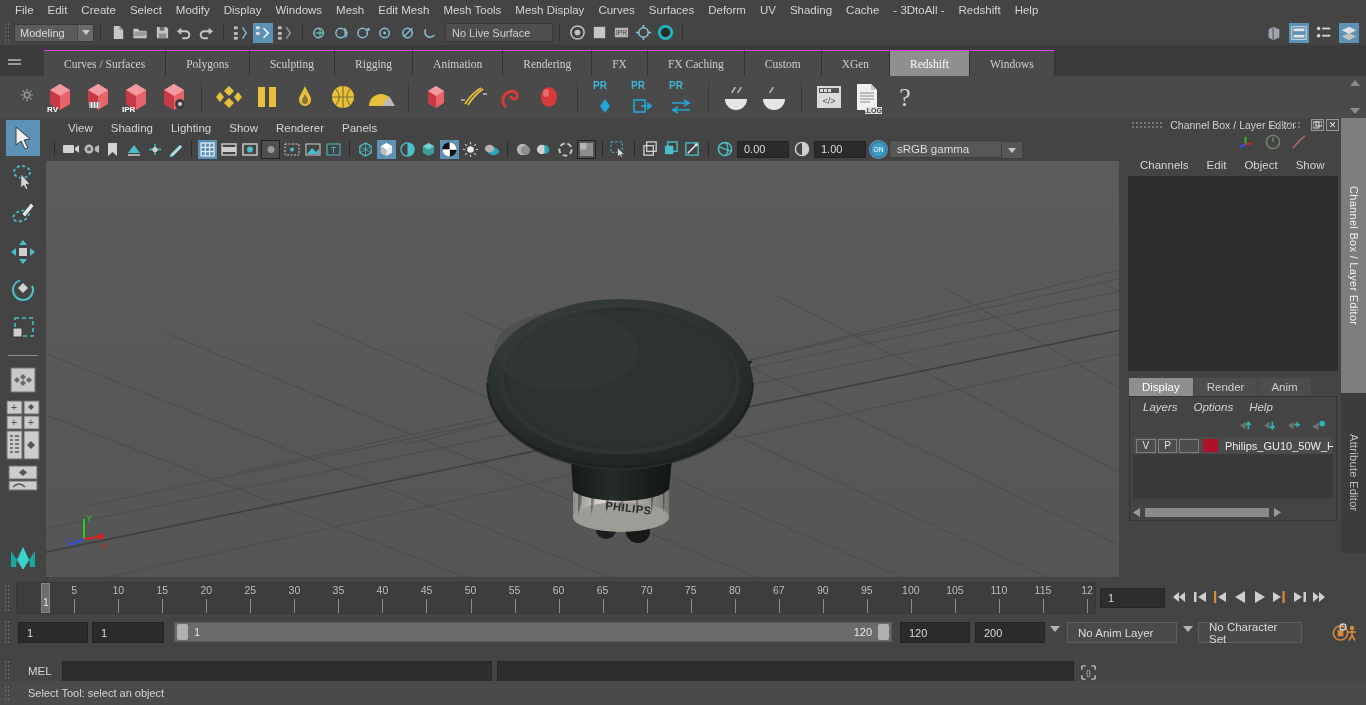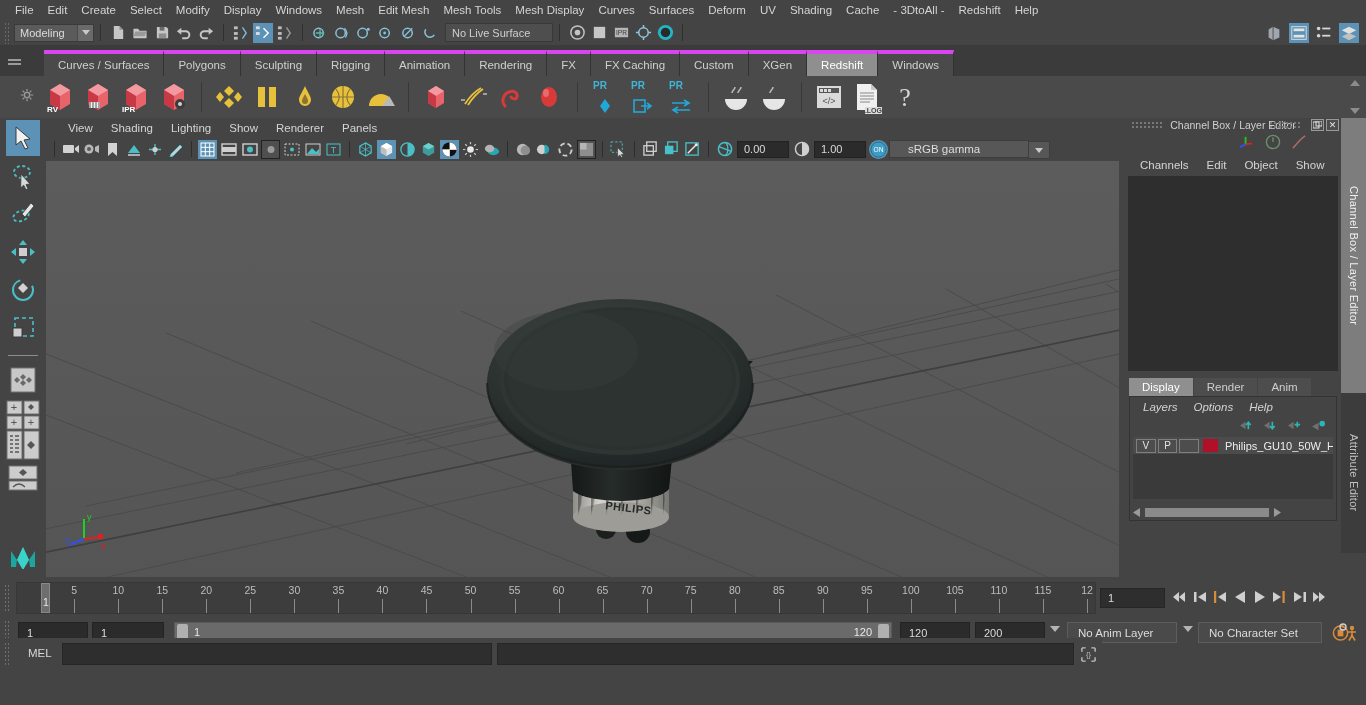--- a/index.html
+++ b/index.html
@@ -51,23 +51,23 @@
   }
   .statusline-right { position:absolute; right:6px; top:3px; display:flex; gap:3px; }
 
   
   .shelfbar { position:absolute; left:0; top:45px; width:1366px; height:31px; background:#3b3b3b; }
   .shelf-handle { position:absolute; left:5px; top:5px; width:18px; height:20px;
      display:flex; align-items:center; justify-content:center; }
   .shelf-handle i { display:block; width:13px; height:2px; background:#9a9a9a; box-shadow:0 4px 0 #9a9a9a; }
   .shelftabs { position:absolute; left:44px; top:0; display:flex; height:31px; align-items:flex-end; }
   .shelftab {
-    height:26px; padding:0 14px; display:flex; align-items:center;
+    height:26px; padding:0 20px; display:flex; align-items:center;
     background:#4a4a4a; color:#cfcfcf; font-size:11.5px; white-space:nowrap;
-    border-right:1px solid #333; border-top:4px solid #d946ef;
+    border-right:1px solid #333; border-top:1px solid #d946ef;font-family:Liberation Serif, serif;
   }
   .shelftab.active { background:#8f8f8f; color:#ffffff; }
 
   
   .shelficons { position:absolute; left:0; top:76px; width:1366px; height:42px; background:#4a4a4a; }
   .shelf-gear { position:absolute; left:20px; top:12px; }
   .shelf-items { position:absolute; left:42px; top:0; height:42px; display:flex; align-items:center; gap:2px; }
   .sh { width:36px; height:38px; position:relative; display:flex; align-items:center; justify-content:center; }
   .shsep { width:1px; height:30px; background:#383838; margin:0 7px; }
   .shelf-scroll { position:absolute; right:4px; top:4px; width:14px; height:34px; display:flex; flex-direction:column; justify-content:space-between; align-items:center;}
@@ -86,22 +86,22 @@
   .vpanel { position:absolute; left:45px; top:118px; width:1080px; height:462px; background:#444444; }
   .vmenu { height:20px; display:flex; align-items:center; padding-left:14px; gap:0; }
   .vmenu .mi { padding:2px 9px; font-size:11.5px; color:#d4d4d4; }
   .vtools { height:22px; display:flex; align-items:center; padding-left:4px; }
   .vb { width:19px; height:19px; margin:0 1px; display:flex; align-items:center; justify-content:center; position:relative; }
   .vb.on { background:#5b92b5; }
   .vb.frame { border:1px solid #222; background:#4f4f4f; }
   .vsep { width:1px; height:16px; background:#2d2d2d; margin:0 5px; }
   .numfield { width:52px; height:17px; background:#2b2b2b; border:1px solid #222;
      color:#dadada; font-size:11px; display:flex; align-items:center; padding-left:6px; margin:0 2px; }
-  .gammasel { width:140px; height:18px; background:#575757; border:1px solid #3d3d3d;
-     display:flex; align-items:center; padding-left:18px; font-size:11.5px; color:#dcdcdc; position:relative; }
+  .gammasel { width:113px; height:18px; background:#575757; border:1px solid #3d3d3d;
+     display:flex; align-items:center; padding-left:7px; font-size:11.5px; color:#dcdcdc; position:relative; }
   .gamma-arrow { position:absolute; right:-22px; top:0; width:22px; height:18px;
      background:#575757; border:1px solid #3d3d3d; display:flex; align-items:center; justify-content:center; }
 
   .viewport { position:absolute; left:1px; top:43px; width:1073px; height:416px;
      background:#5a5a5a; overflow:hidden; }
   .vp-label { position:absolute; left:0; right:0; bottom:3px; text-align:center;
      font-size:10.5px; color:#d8d8d8; font-weight:bold; }
   .axis-ind { position:absolute; left:18px; bottom:22px; width:46px; height:44px; }
 
   
@@ -169,21 +169,21 @@
      justify-content:space-between; padding:0 2px; }
   .rb-handle { width:11px; height:16px; background:#b0b0b0; border-radius:2px; }
   .rb-lo { position:absolute; left:19px; font-size:11px; color:#e8e8e8; }
   .rb-hi { position:absolute; right:19px; font-size:11px; color:#e8e8e8; }
   .rb-drop { position:absolute; top:10px; width:0;height:0;
      border-left:5px solid transparent;border-right:5px solid transparent;border-top:6px solid #b4b4b4; }
   .rb-combo { position:absolute; top:6px; height:21px; border:1px solid #5d5d5d; background:#4a4a4a;
      color:#dcdcdc; font-size:11.5px; display:flex; align-items:center; padding:0 10px; }
 
   
-  .cmdline { position:absolute; left:0; top:638px; width:1102px; height:33px; background:#444; }
+  .cmdline { position:absolute; left:0; top:656px; width:1102px; height:33px; background:#444; }
   .cl-grip { position:absolute; left:4px; top:4px; width:7px; height:25px;
      background-image:radial-gradient(#6e6e6e 38%, transparent 40%); background-size:3px 4px; }
   .cl-label { position:absolute; left:28px; top:9px; font-size:11.5px; color:#d6d6d6; }
   .cl-input { position:absolute; left:62px; top:5px; width:430px; height:22px;
      background:#2e2e2e; border:1px solid #262626; }
   .cl-output { position:absolute; left:497px; top:5px; right:28px; height:22px;
      background:#2e2e2e; border:1px solid #262626; }
   .cl-icon { position:absolute; right:4px; top:6px; width:20px; height:20px;
      display:flex; align-items:center; justify-content:center; }
 
@@ -1174,21 +1174,21 @@
           <div class="ts-num" style="left: 541.597px;">60</div>
           <div class="ts-tick" style="left: 585.63px;"></div>
           <div class="ts-num" style="left: 585.63px;">65</div>
           <div class="ts-tick" style="left: 629.664px;"></div>
           <div class="ts-num" style="left: 629.664px;">70</div>
           <div class="ts-tick" style="left: 673.697px;"></div>
           <div class="ts-num" style="left: 673.697px;">75</div>
           <div class="ts-tick" style="left: 717.731px;"></div>
           <div class="ts-num" style="left: 717.731px;">80</div>
           <div class="ts-tick" style="left: 761.765px;"></div>
-          <div class="ts-num" style="left: 761.765px;">85</div>
+          <div class="ts-num" style="left: 761.765px;">67</div>
           <div class="ts-tick" style="left: 805.798px;"></div>
           <div class="ts-num" style="left: 805.798px;">90</div>
           <div class="ts-tick" style="left: 849.832px;"></div>
           <div class="ts-num" style="left: 849.832px;">95</div>
           <div class="ts-tick" style="left: 893.866px;"></div>
           <div class="ts-num" style="left: 893.866px;">100</div>
           <div class="ts-tick" style="left: 937.899px;"></div>
           <div class="ts-num" style="left: 937.899px;">105</div>
           <div class="ts-tick" style="left: 981.933px;"></div>
           <div class="ts-num" style="left: 981.933px;">110</div>
@@ -1270,21 +1270,21 @@
       <span>120</span>
     </div>
     <div class="rb-field" style="left:975px; width:70px">
       <span>200</span>
     </div>
     <div class="rb-drop" style="left:1050px"></div>
     <div class="rb-combo" style="left:1067px; width:110px">
       <span>No Anim Layer</span>
     </div>
     <div class="rb-drop" style="left:1183px"></div>
-    <div class="rb-combo" style="left:1198px; width:124px">
+    <div class="rb-combo" style="left:1198px; width:104px">
       <span>No Character Set</span>
     </div>
     <div style="position:absolute; left:1331px; top:8px">
       <svg width="19" height="18" viewBox="0 0 20 19">
           <circle cx="10" cy="9.5" r="7.5" fill="none" stroke="#d98b3a" stroke-width="1.6"></circle>
           <path d="M10 2.5L13 .5v4z" fill="#d98b3a"></path>
           <rect x="7" y="6" width="6" height="7" fill="#d98b3a"></rect>
         </svg>
     </div>
     <div style="position:absolute; left:1338px; top:6px">
@@ -1302,14 +1302,18 @@
     <div class="cl-input"></div>
     <div class="cl-output"></div>
     <div class="cl-icon">
       <svg width="17" height="17" viewBox="0 0 18 18">
           <path d="M2 2h4M2 2v4M16 2h-4M16 2v4M2 16h4M2 16v-4M16 16h-4M16 16v-4" stroke="#bdbdbd" stroke-width="1.5" fill="none"></path>
           <text x="9" y="12" font-size="8" text-anchor="middle" fill="#bdbdbd" font-family="Liberation Sans">{}</text>
         </svg>
     </div>
   </div>
 
+  <div class="helpline">
+    <div class="hl-grip"></div>
+    <div class="hl-text">Select Tool: select an object</div>
+  </div>
 
 </div>
 
 </body></html>

